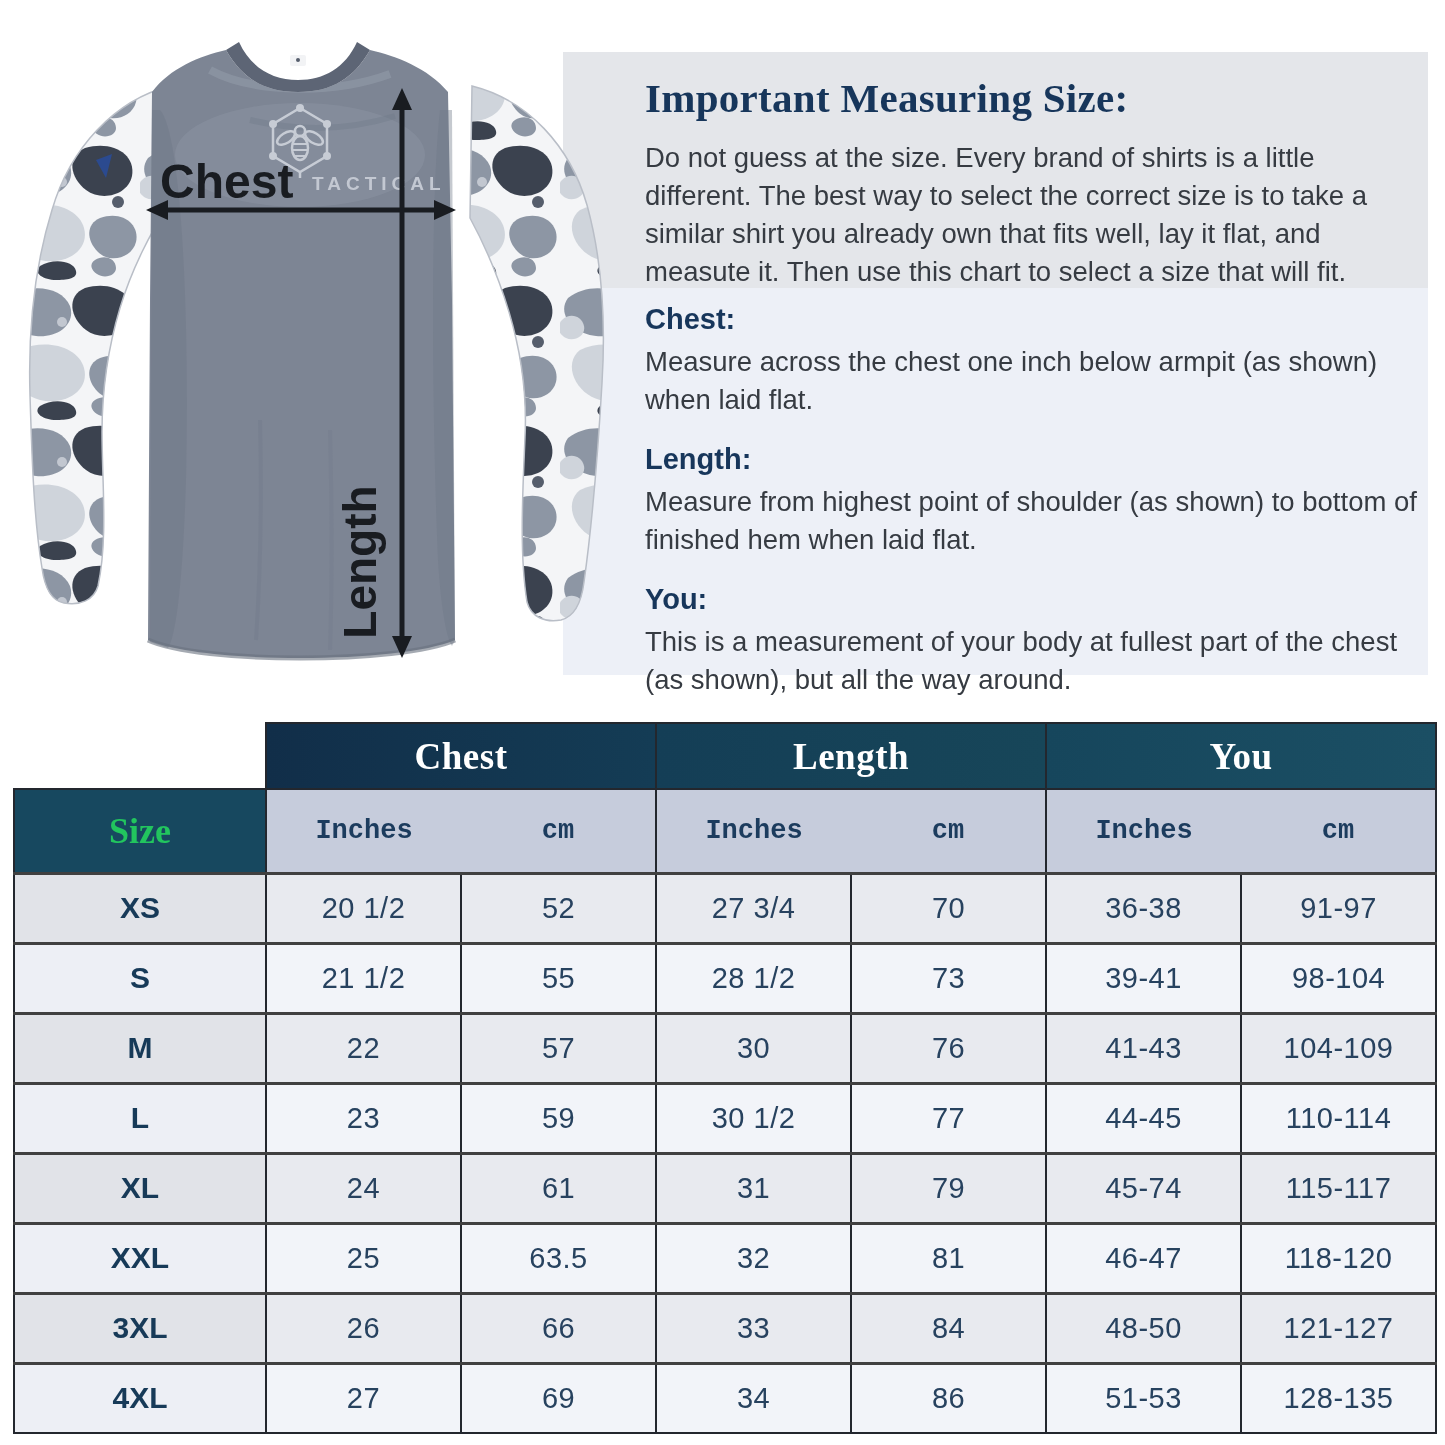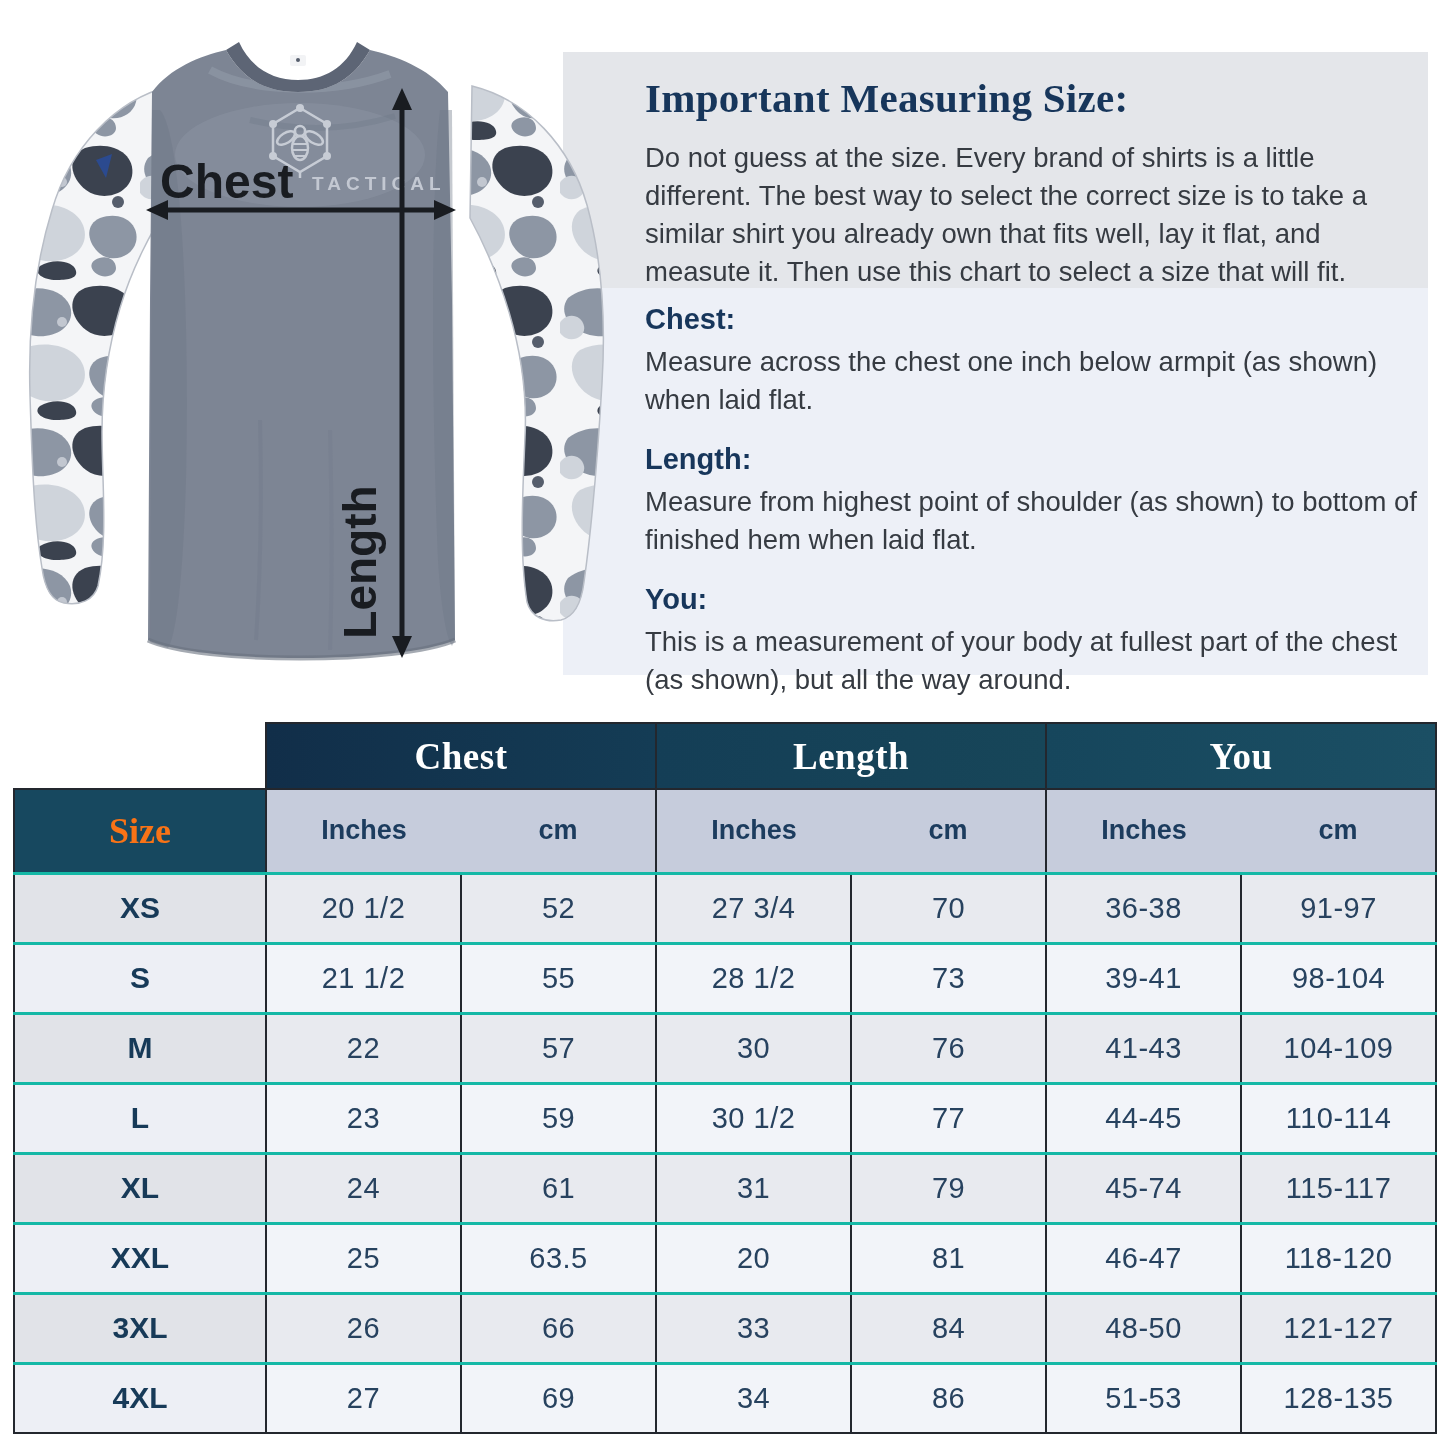--- a/index.html
+++ b/index.html
@@ -48,35 +48,35 @@
   tr.data-row { height: 70px; }
   td.blank { border: none; background: #ffffff; }
   .hdr-cell {
     color: #ffffff; font-family: "Liberation Serif", serif;
     font-weight: bold; font-size: 37px; letter-spacing: 0.5px;
   }
   .hdr-chest  { background: linear-gradient(90deg,#112e49,#143c55); }
   .hdr-length { background: linear-gradient(90deg,#143e56,#174659); }
   .hdr-you    { background: linear-gradient(90deg,#16465c,#1b4f64); }
   th.size-hdr {
-    background: #17485f; color: #f97316;
+    background: #17485f; color: #22c55e;
     font-family: "Liberation Serif", serif; font-weight: bold; font-size: 36px;
   }
   td.sub-cell { background: #c6ccdc; }
-  td.sub-cell .sub-flex { display: flex; }
+  td.sub-cell .sub-flex { display: flex; font-family: Liberation Mono, monospace; }
   td.sub-cell span {
     flex: 1 1 50%; color: #1c3c5e; font-weight: bold; font-size: 27px;
   }
   tr.data-row th {
     font-size: 30px; font-weight: bold; color: #173a58;
   }
   tr.data-row td {
     font-size: 29px; font-weight: normal; color: #27425f; letter-spacing: 0.5px;
   }
-  tr.data-row { border-top: 3px solid #14b8a6; }
+  tr.data-row { border-top: 3px solid #404040; }
   tr.row-odd  td { background: #e8eaef; }
   tr.row-odd  th { background: #e1e3e8; }
   tr.row-even td { background: #f2f4f9; text-align: center; }
   tr.row-even th { background: #edeff5; }
 </style>
 </head>
 <body>
 
 <div class="page">
 
@@ -265,21 +265,21 @@
           <td>61</td>
           <td>31</td>
           <td>79</td>
           <td>45-74</td>
           <td>115-117</td>
         </tr>
         <tr class="data-row row-even">
           <th>XXL</th>
           <td>25</td>
           <td>63.5</td>
-          <td>20</td>
+          <td>32</td>
           <td>81</td>
           <td>46-47</td>
           <td>118-120</td>
         </tr>
         <tr class="data-row row-odd">
           <th>3XL</th>
           <td>26</td>
           <td>66</td>
           <td>33</td>
           <td>84</td>

